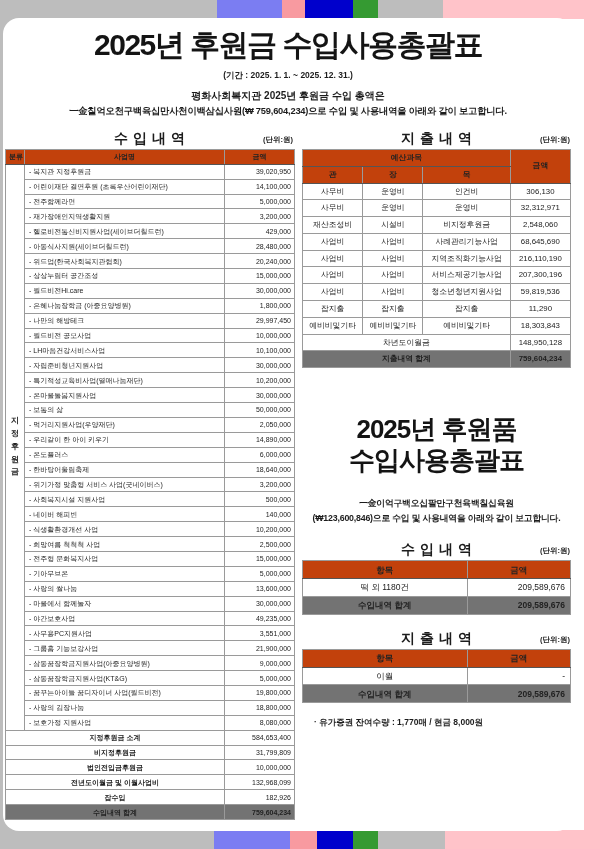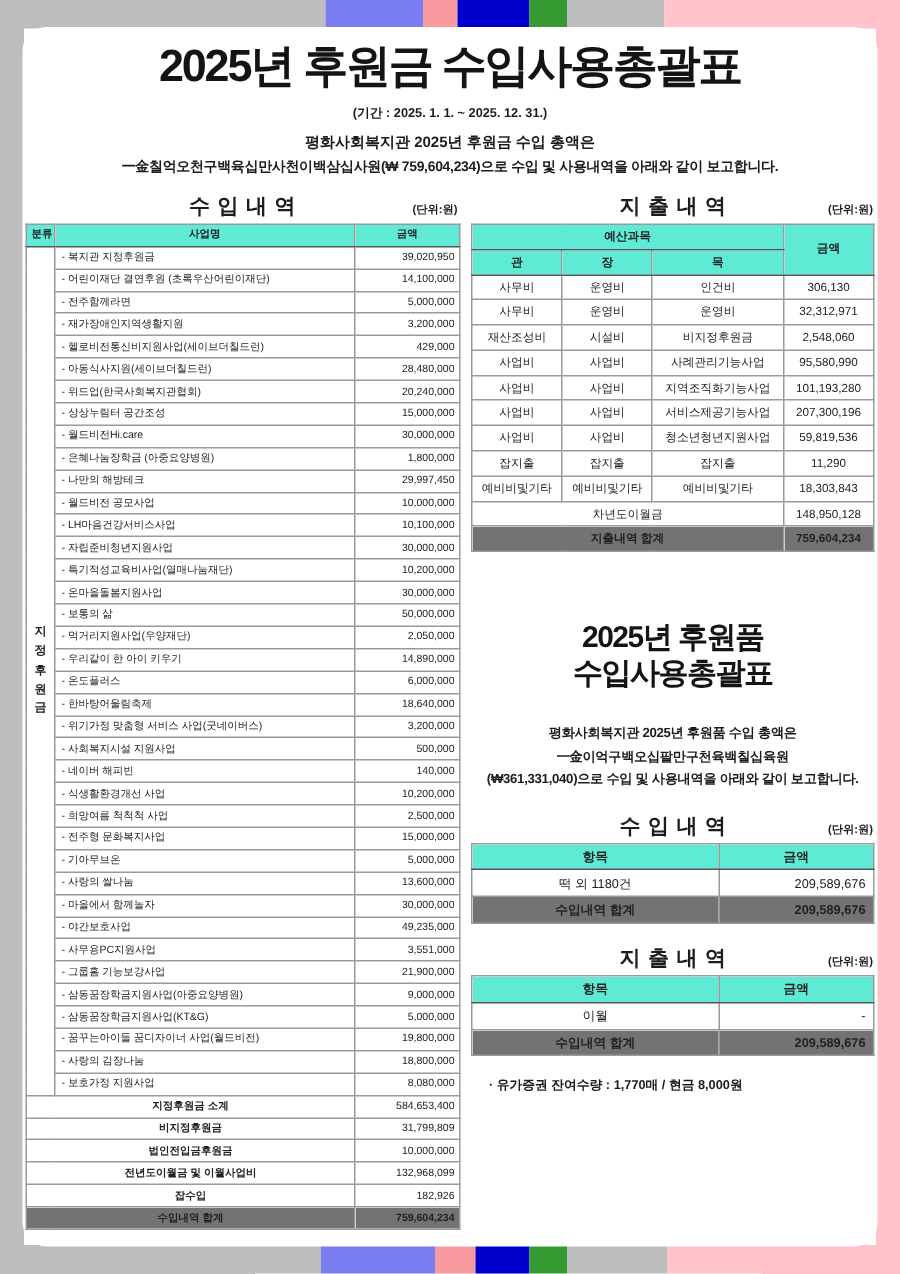--- a/index.html
+++ b/index.html
@@ -9,52 +9,52 @@
     background:#ffffff;color:#1c1c1c;
   }
   .stripe{position:absolute;left:0;width:600px;height:19px;display:flex;}
   .stripe-top{top:0;}
   .stripe-bottom{bottom:0;}
   .stripe .seg{height:100%;}
   .rail{position:absolute;top:0;width:16px;height:849px;}
   .rail-left{left:0;}
   .rail-right{right:0;}
   .card{
-    position:absolute;left:15px;top:18px;width:570px;height:813px;
+    position:absolute;left:3px;top:18px;width:570px;height:813px;
     background:#fff;border-radius:16px;box-sizing:border-box;
     padding:10px 2px 0 2px;
   }
   .card-head{text-align:center;}
   .main-title{font-size:30px;font-weight:900;letter-spacing:-1.5px;color:#141414;line-height:1.1;}
   .period{font-size:8.5px;font-weight:700;margin-top:9px;}
   .intro{font-size:10px;font-weight:600;margin-top:6px;line-height:1.55;}
   .intro-l2{font-size:9.3px;white-space:nowrap;letter-spacing:-0.2px;}
   .cols{display:flex;margin-top:11px;}
   .col-left{width:289px;flex:none;}
   .col-right{width:269px;flex:none;margin-left:8px;}
   .sec-head{position:relative;text-align:center;height:17px;margin-bottom:3px;}
   .sec-title{font-size:14px;font-weight:800;letter-spacing:5px;margin-right:-5px;}
   .unit{position:absolute;right:1px;bottom:1px;font-size:7.5px;font-weight:600;text-align:right;}
   table{border-collapse:collapse;width:100%;table-layout:fixed;}
   .tbl{border:1.5px solid #3a3a3a;}
   .tbl td,.tbl th{border:0.8px solid #9a9a9a;color:#222;overflow:hidden;white-space:nowrap;line-height:1;}
-  .tbl th{background:#5eead4;font-weight:700;border-bottom:1.2px solid #555;}
+  .tbl th{background:#c2410c;font-weight:700;border-bottom:1.2px solid #555;}
   
   .tbl-income td,.tbl-income th{font-size:7px;height:13.9px;padding:0 3px;}
   .tbl-income .vcat{font-size:8px;font-weight:700;white-space:pre-line;line-height:1.6;text-align:center;vertical-align:middle;padding:0;}
   .tbl-income .name{text-align:left;padding-left:4px;}
   
   .amt{text-align:right;padding-right:4px;}
   .ctr{text-align:center;}
   .sum-label{text-align:center;font-weight:600;}
   .total-row td{background:#737373;font-weight:800;}
   
   .tbl-expense td,.tbl-expense th{font-size:7.8px;height:15.8px;text-align:center;padding:0 2px;}
   
-  .sec2-title{margin-top:46px;text-align:center;font-size:20px;font-weight:900;letter-spacing:-1px;line-height:1.18;color:#141414;}
+  .sec2-title{margin-top:46px;text-align:center;font-size:26px;font-weight:900;letter-spacing:-1px;line-height:1.18;color:#141414;}
   .sec2-intro{margin-top:20px;text-align:center;font-size:8.8px;font-weight:600;line-height:1.75;white-space:nowrap;letter-spacing:-0.2px;}
   .sec2-block{margin-top:14px;}
   .tbl-simple td,.tbl-simple th{font-size:8.5px;height:16.8px;padding:0 5px;}
   .tbl-simple .ctr{text-align:center;}
   .note{margin-top:14px;font-size:8.5px;font-weight:600;padding-left:12px;text-align:left;}
 </style>
 </head>
 <body>
 
 <div class="stripe stripe-top">
@@ -334,27 +334,27 @@
             <tr>
               <td class="ctr">재산조성비</td>
               <td class="ctr">시설비</td>
               <td class="ctr">비지정후원금</td>
               <td class="ctr">2,548,060</td>
             </tr>
             <tr>
               <td class="ctr">사업비</td>
               <td class="ctr">사업비</td>
               <td class="ctr">사례관리기능사업</td>
-              <td class="ctr">95,580,990</td>
+              <td class="ctr">68,645,690</td>
             </tr>
             <tr>
               <td class="ctr">사업비</td>
               <td class="ctr">사업비</td>
               <td class="ctr">지역조직화기능사업</td>
-              <td class="ctr">101,193,280</td>
+              <td class="ctr">216,110,190</td>
             </tr>
             <tr>
               <td class="ctr">사업비</td>
               <td class="ctr">사업비</td>
               <td class="ctr">서비스제공기능사업</td>
               <td class="ctr">207,300,196</td>
             </tr>
             <tr>
               <td class="ctr">사업비</td>
               <td class="ctr">사업비</td>
@@ -382,23 +382,22 @@
               <td class="ctr">759,604,234</td>
             </tr>
           </tbody>
       </table>
 
       <div class="sec2-title">
         <div>2025년 후원품</div>
         <div>수입사용총괄표</div>
       </div>
       <div class="sec2-intro">
-        <div>평화사회복지관 2025년 후원품 수입 총액은</div>
         <div>一金이억구백오십팔만구천육백칠십육원</div>
-        <div>(₩361,331,040)으로 수입 및 사용내역을 아래와 같이 보고합니다.</div>
+        <div>(₩123,600,846)으로 수입 및 사용내역을 아래와 같이 보고합니다.</div>
       </div>
 
       <div class="sec2-block">
         <div class="sec-head">
           <span class="sec-title">수입내역</span>
           <span class="unit">(단위:원)</span>
         </div>
         <table class="tbl tbl-simple">
           <colgroup>
               <col style="width:164px">

